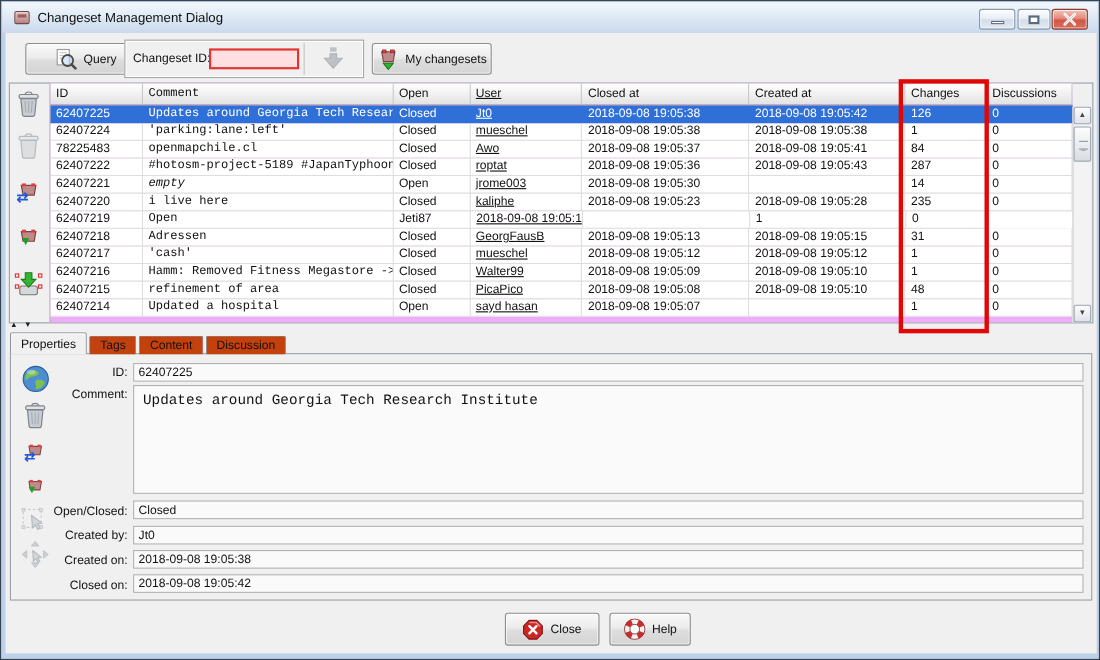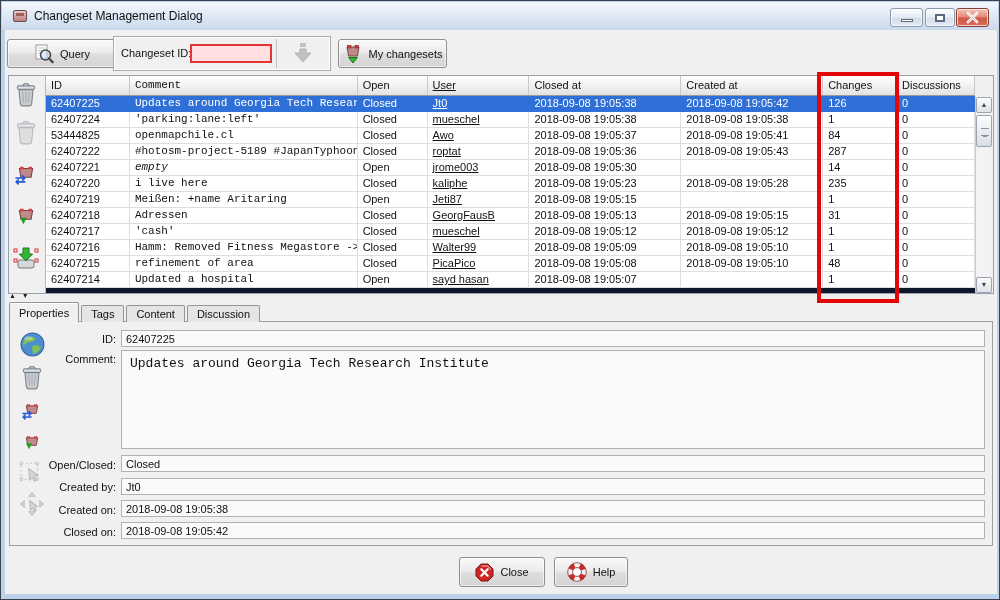--- a/index.html
+++ b/index.html
@@ -23,35 +23,35 @@
   .glyph-max{position:absolute;left:50%;top:50%;width:10px;height:8px;margin:-4px 0 0 -5px;border:2px solid #5a6b80;background:#fff;}
 
   
   .content{position:absolute;left:4px;top:29px;width:992px;height:564px;background:#f0f0f0;}
 
   
   .btn{position:absolute;height:29px;border:1px solid #8e8e8e;border-radius:3px;cursor:default;
     background:linear-gradient(#f9f9f9,#ececec 45%,#dddddd 55%,#d4d4d4);
     display:flex;align-items:center;justify-content:center;gap:6px;font-size:11px;color:#111;
     box-shadow:inset 0 0 0 1px rgba(255,255,255,.65);}
-  #query-btn{left:6px;top:38px;width:110px;}
+  #query-btn{left:22px;top:38px;width:110px;}
   #mycs-btn{left:337px;top:38px;width:109px;}
   .cid-group{position:absolute;left:112px;top:35px;width:218px;height:35px;border:1px solid #a9a9a9;
     box-shadow:inset 0 0 0 1px #ffffff;background:#f0f0f0;}
   .cid-label{position:absolute;left:7px;top:0;height:33px;line-height:33px;}
   .cid-input{position:absolute;left:76px;top:7px;width:82px;height:19px;border:2px solid #e23636;background:#ffdfdf;
     font-family:"Liberation Sans",sans-serif;font-size:11px;padding:0 3px;outline:none;}
   .cid-arrow-btn{position:absolute;right:2px;top:2px;width:52px;height:29px;border-left:1px solid #c2c2c2;
     display:flex;align-items:center;justify-content:center;background:#f0f0f0;}
 
   
   .table-frame{position:absolute;left:7px;top:74px;width:986px;height:219px;border:1px solid #98a0a8;background:#f0f0f0;}
   .side-btn{position:absolute;left:10px;width:30px;height:32px;display:flex;align-items:center;justify-content:center;}
   .badge{position:absolute;font-weight:bold;line-height:1;}
-  .table{position:absolute;left:44px;top:75px;width:930px;height:217px;background:#0f172a;border-left:1px solid #b8b8b8;}
+  .table{position:absolute;left:44px;top:75px;width:930px;height:217px;background:#f0abfc;border-left:1px solid #b8b8b8;}
   .thead{display:flex;height:20px;border-bottom:1px solid #9a9a9a;background:linear-gradient(#ffffff,#ebebeb 70%,#e2e2e2);}
   .thead>div{padding:3px 0 0 5px;border-right:1px solid #c9c9c9;overflow:hidden;white-space:nowrap;}
   .trow{display:flex;height:16px;background:#fff;}
   .trow>div{padding:1px 0 0 5px;border-right:1px solid #dedede;border-bottom:1px solid #dedede;
     overflow:hidden;white-space:nowrap;}
   .thead>div:nth-child(1),.trow>div:nth-child(1){width:84px;}
   .thead>div:nth-child(2),.trow>div:nth-child(2){width:228px;font-family:Liberation Mono, monospace;}
   .thead>div:nth-child(3),.trow>div:nth-child(3){width:70px;}
   .thead>div:nth-child(4),.trow>div:nth-child(4){width:102px;text-decoration:underline;}
   .thead>div:nth-child(5),.trow>div:nth-child(5){width:152px;}
@@ -72,21 +72,21 @@
     border-top:1px solid #8a94a0;border-bottom:1px solid #8a94a0;box-shadow:0 3px 0 -2px #8a94a0;}
 
   
   .red-box{position:absolute;left:816px;top:71px;width:82px;height:231px;border:4px solid #e10707;z-index:40;}
 
   
   .splitter{position:absolute;left:8px;top:291px;width:40px;height:10px;font-size:7px;color:#222;letter-spacing:2px;}
 
   
   .tabs{position:absolute;left:8px;top:301px;height:20px;display:flex;align-items:flex-end;z-index:5;}
-  .tab{border:1px solid #8f969e;border-bottom:none;background:#e5e5e5;padding:2px 9px 2px 9px;margin-right:2px;
+  .tab{border:1px solid #8f969e;border-bottom:none;background:#c2410c;padding:2px 9px 2px 9px;margin-right:2px;
     height:17px;border-radius:2px 2px 0 0;}
   .tab.active{background:#f0f0f0;height:20px;padding-top:4px;box-shadow:inset 0 1px 0 #fff;position:relative;z-index:6;}
 
   
   .props{position:absolute;left:8px;top:320px;width:984px;height:225px;border:1px solid #9aa0a6;background:#f0f0f0;}
   .picon{position:absolute;left:16px;width:30px;height:30px;display:flex;align-items:center;justify-content:center;}
   .plabel{position:absolute;left:28px;width:87px;text-align:right;font-size:11px;color:#111;}
   .pfield{position:absolute;left:120px;width:864px;height:17px;border:1px solid #b2b2b2;background:#fafafa;
     padding:2px 0 0 4px;font-size:11px;overflow:hidden;white-space:nowrap;}
   .pcomment{position:absolute;left:120px;top:349px;width:864px;height:99px;border:1px solid #b2b2b2;background:#fafafa;
@@ -225,21 +225,21 @@
             <div>62407224</div>
             <div>'parking:lane:left'</div>
             <div>Closed</div>
             <div>mueschel</div>
             <div>2018-09-08 19:05:38</div>
             <div>2018-09-08 19:05:38</div>
             <div>1</div>
             <div>0</div>
           </div>
           <div class="trow">
-            <div>53444825</div>
+            <div>78225483</div>
             <div>openmapchile.cl</div>
             <div>Closed</div>
             <div>Awo</div>
             <div>2018-09-08 19:05:37</div>
             <div>2018-09-08 19:05:41</div>
             <div>84</div>
             <div>0</div>
           </div>
           <div class="trow">
             <div>62407222</div>
@@ -266,21 +266,20 @@
             <div>i live here</div>
             <div>Closed</div>
             <div>kaliphe</div>
             <div>2018-09-08 19:05:23</div>
             <div>2018-09-08 19:05:28</div>
             <div>235</div>
             <div>0</div>
           </div>
           <div class="trow">
             <div>62407219</div>
-            <div>Meißen: +name Aritaring</div>
             <div>Open</div>
             <div>Jeti87</div>
             <div>2018-09-08 19:05:15</div>
             <div></div>
             <div>1</div>
             <div>0</div>
           </div>
           <div class="trow">
             <div>62407218</div>
             <div>Adressen</div>

